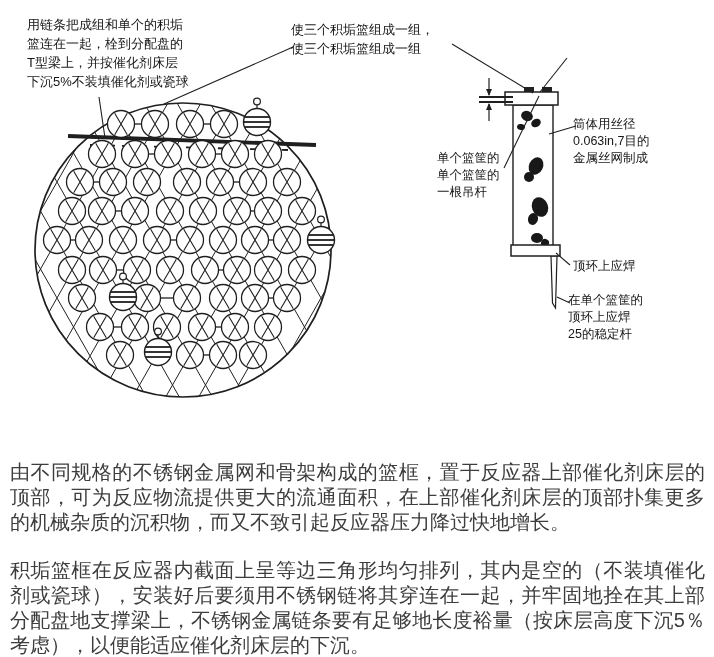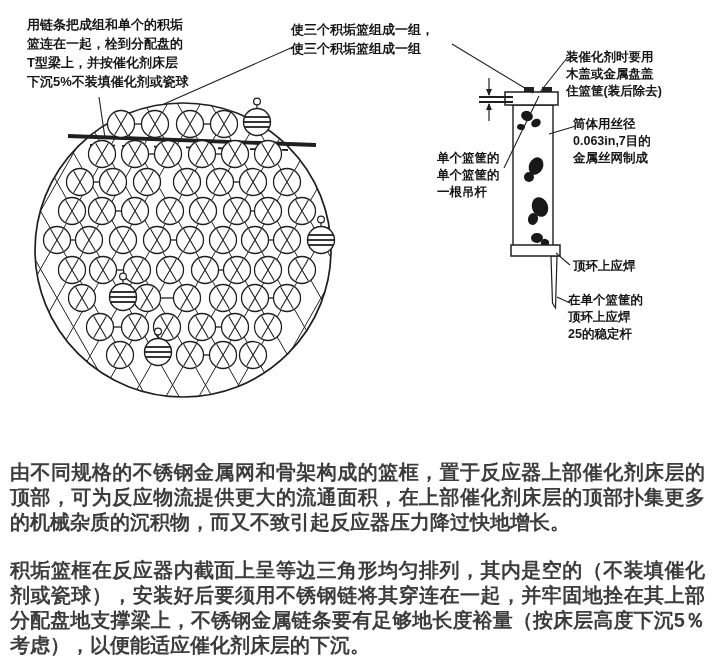--- a/index.html
+++ b/index.html
@@ -1,17 +1,17 @@
 <!DOCTYPE html>
 <html><head>
 <meta charset="utf-8">
 <style>
   html,body{margin:0;padding:0;background:#ffffff;}
   #stage{position:relative;width:714px;height:657px;background:#ffffff;overflow:hidden;
-         font-family:"Liberation Sans",sans-serif;font-weight:bold;}
+         font-family:"Liberation Sans",sans-serif;}
   #figure-svg{position:absolute;left:0;top:0;}
   .fig-label{position:absolute;color:#161616;font-size:13px;line-height:19px;white-space:nowrap;}
   .fig-label.small{font-size:12.5px;line-height:17px;}
   .body-para{position:absolute;left:10px;width:695px;color:#3d3d3d;font-size:20px;
              line-height:25px;text-align:justify;}
 </style>
 </head>
 <body>
 
 <div id="stage">
@@ -221,25 +221,20 @@
     <div>篮连在一起，栓到分配盘的</div>
     <div>T型梁上，并按催化剂床层</div>
     <div>下沉5%不装填催化剂或瓷球</div>
   </div>
 
   <div class="fig-label" style="left:291px;top:20px">
     <div>使三个积垢篮组成一组，</div>
     <div>使三个积垢篮组成一组</div>
   </div>
 
-  <div class="fig-label small" style="left:566px;top:49px">
-    <div>装催化剂时要用</div>
-    <div>木盖或金属盘盖</div>
-    <div>住篮筐(装后除去)</div>
-  </div>
 
   <div class="fig-label small" style="left:573px;top:116px">
     <div>筒体用丝径</div>
     <div>0.063in,7目的</div>
     <div>金属丝网制成</div>
   </div>
 
   <div class="fig-label small" style="left:437px;top:150px">
     <div>单个篮筐的</div>
     <div>单个篮筐的</div>

